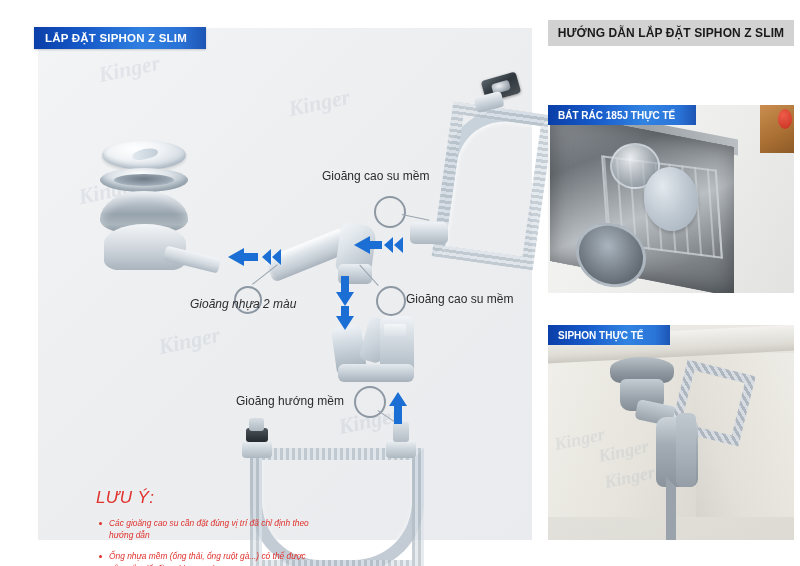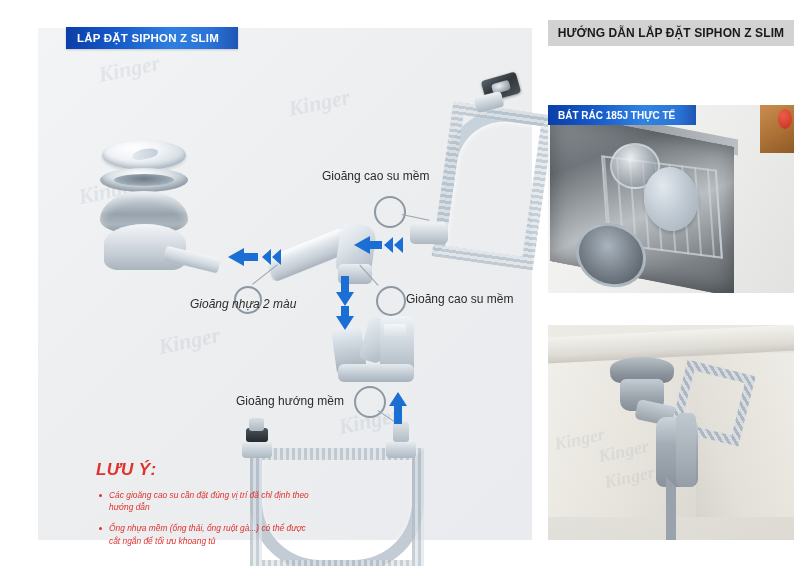--- a/index.html
+++ b/index.html
@@ -11,21 +11,21 @@
     position:relative;
   }
   .page{position:absolute;inset:0;}
 
   
   .left-panel{
     position:absolute;left:38px;top:28px;width:494px;height:512px;
     background:linear-gradient(135deg,#f3f4f6 0%,#eceef0 45%,#e9ebee 100%);
   }
   .banner{
-    position:absolute;left:66px;top:27px;height:22px;width:172px;
+    position:absolute;left:34px;top:27px;height:22px;width:172px;
     background:linear-gradient(90deg,#0b3fa8 0%,#1558c8 28%,#2f7fe0 62%,#2a72d6 85%,#1d55b4 100%);
     display:flex;align-items:center;
     box-shadow:0 1px 2px rgba(0,0,0,.18);
   }
   .banner span{
     color:#fff;font-size:11.5px;font-weight:700;letter-spacing:.2px;
     padding-left:11px;white-space:nowrap;
   }
 
   
@@ -225,22 +225,23 @@
   .arrow-down-tail{position:absolute;width:8px;background:#1b6fd4;}
   .arrow-up{
     width:0;height:0;border-left:9px solid transparent;border-right:9px solid transparent;
     border-bottom:14px solid #1b6fd4;
   }
   .arrow-up-tail{position:absolute;width:8px;background:#1b6fd4;}
 
   
   .note{position:absolute;left:58px;top:432px;width:215px;color:#e0312c;}
   .note-title{
-    font-size:17px;font-weight:700;font-style:italic;letter-spacing:.4px;
+    font-size:17px;font-weight:400;font-style:italic;letter-spacing:.4px;
     margin-bottom:9px;
+    margin-top:28px;
   }
   .note ul{margin:0;padding-left:13px;list-style:none;}
   .note li{
     position:relative;font-size:8.4px;font-style:italic;line-height:1.45;
     margin-bottom:9px;
   }
   .note li::before{
     content:"";position:absolute;left:-10px;top:5px;
     width:3px;height:3px;border-radius:50%;background:#e0312c;
   }
@@ -500,15 +501,18 @@
       <div class="ins-elbow"></div>
       <div class="ins-flex"></div>
       <div class="ins-siphon"></div>
       <div class="ins-siphon2"></div>
       <div class="ins-drain"></div>
 
       <div class="wm" style="left:6px;top:104px;font-size:18px;">Kinger</div>
       <div class="wm" style="left:50px;top:116px;font-size:18px;">Kinger</div>
       <div class="wm" style="left:56px;top:142px;font-size:18px;">Kinger</div>
     </div>
+    <div class="photo-tab" style="min-width:122px;">
+      <span>SIPHON THỰC TẾ</span>
+    </div>
   </div>
 
 </div>
 
 </body></html>

